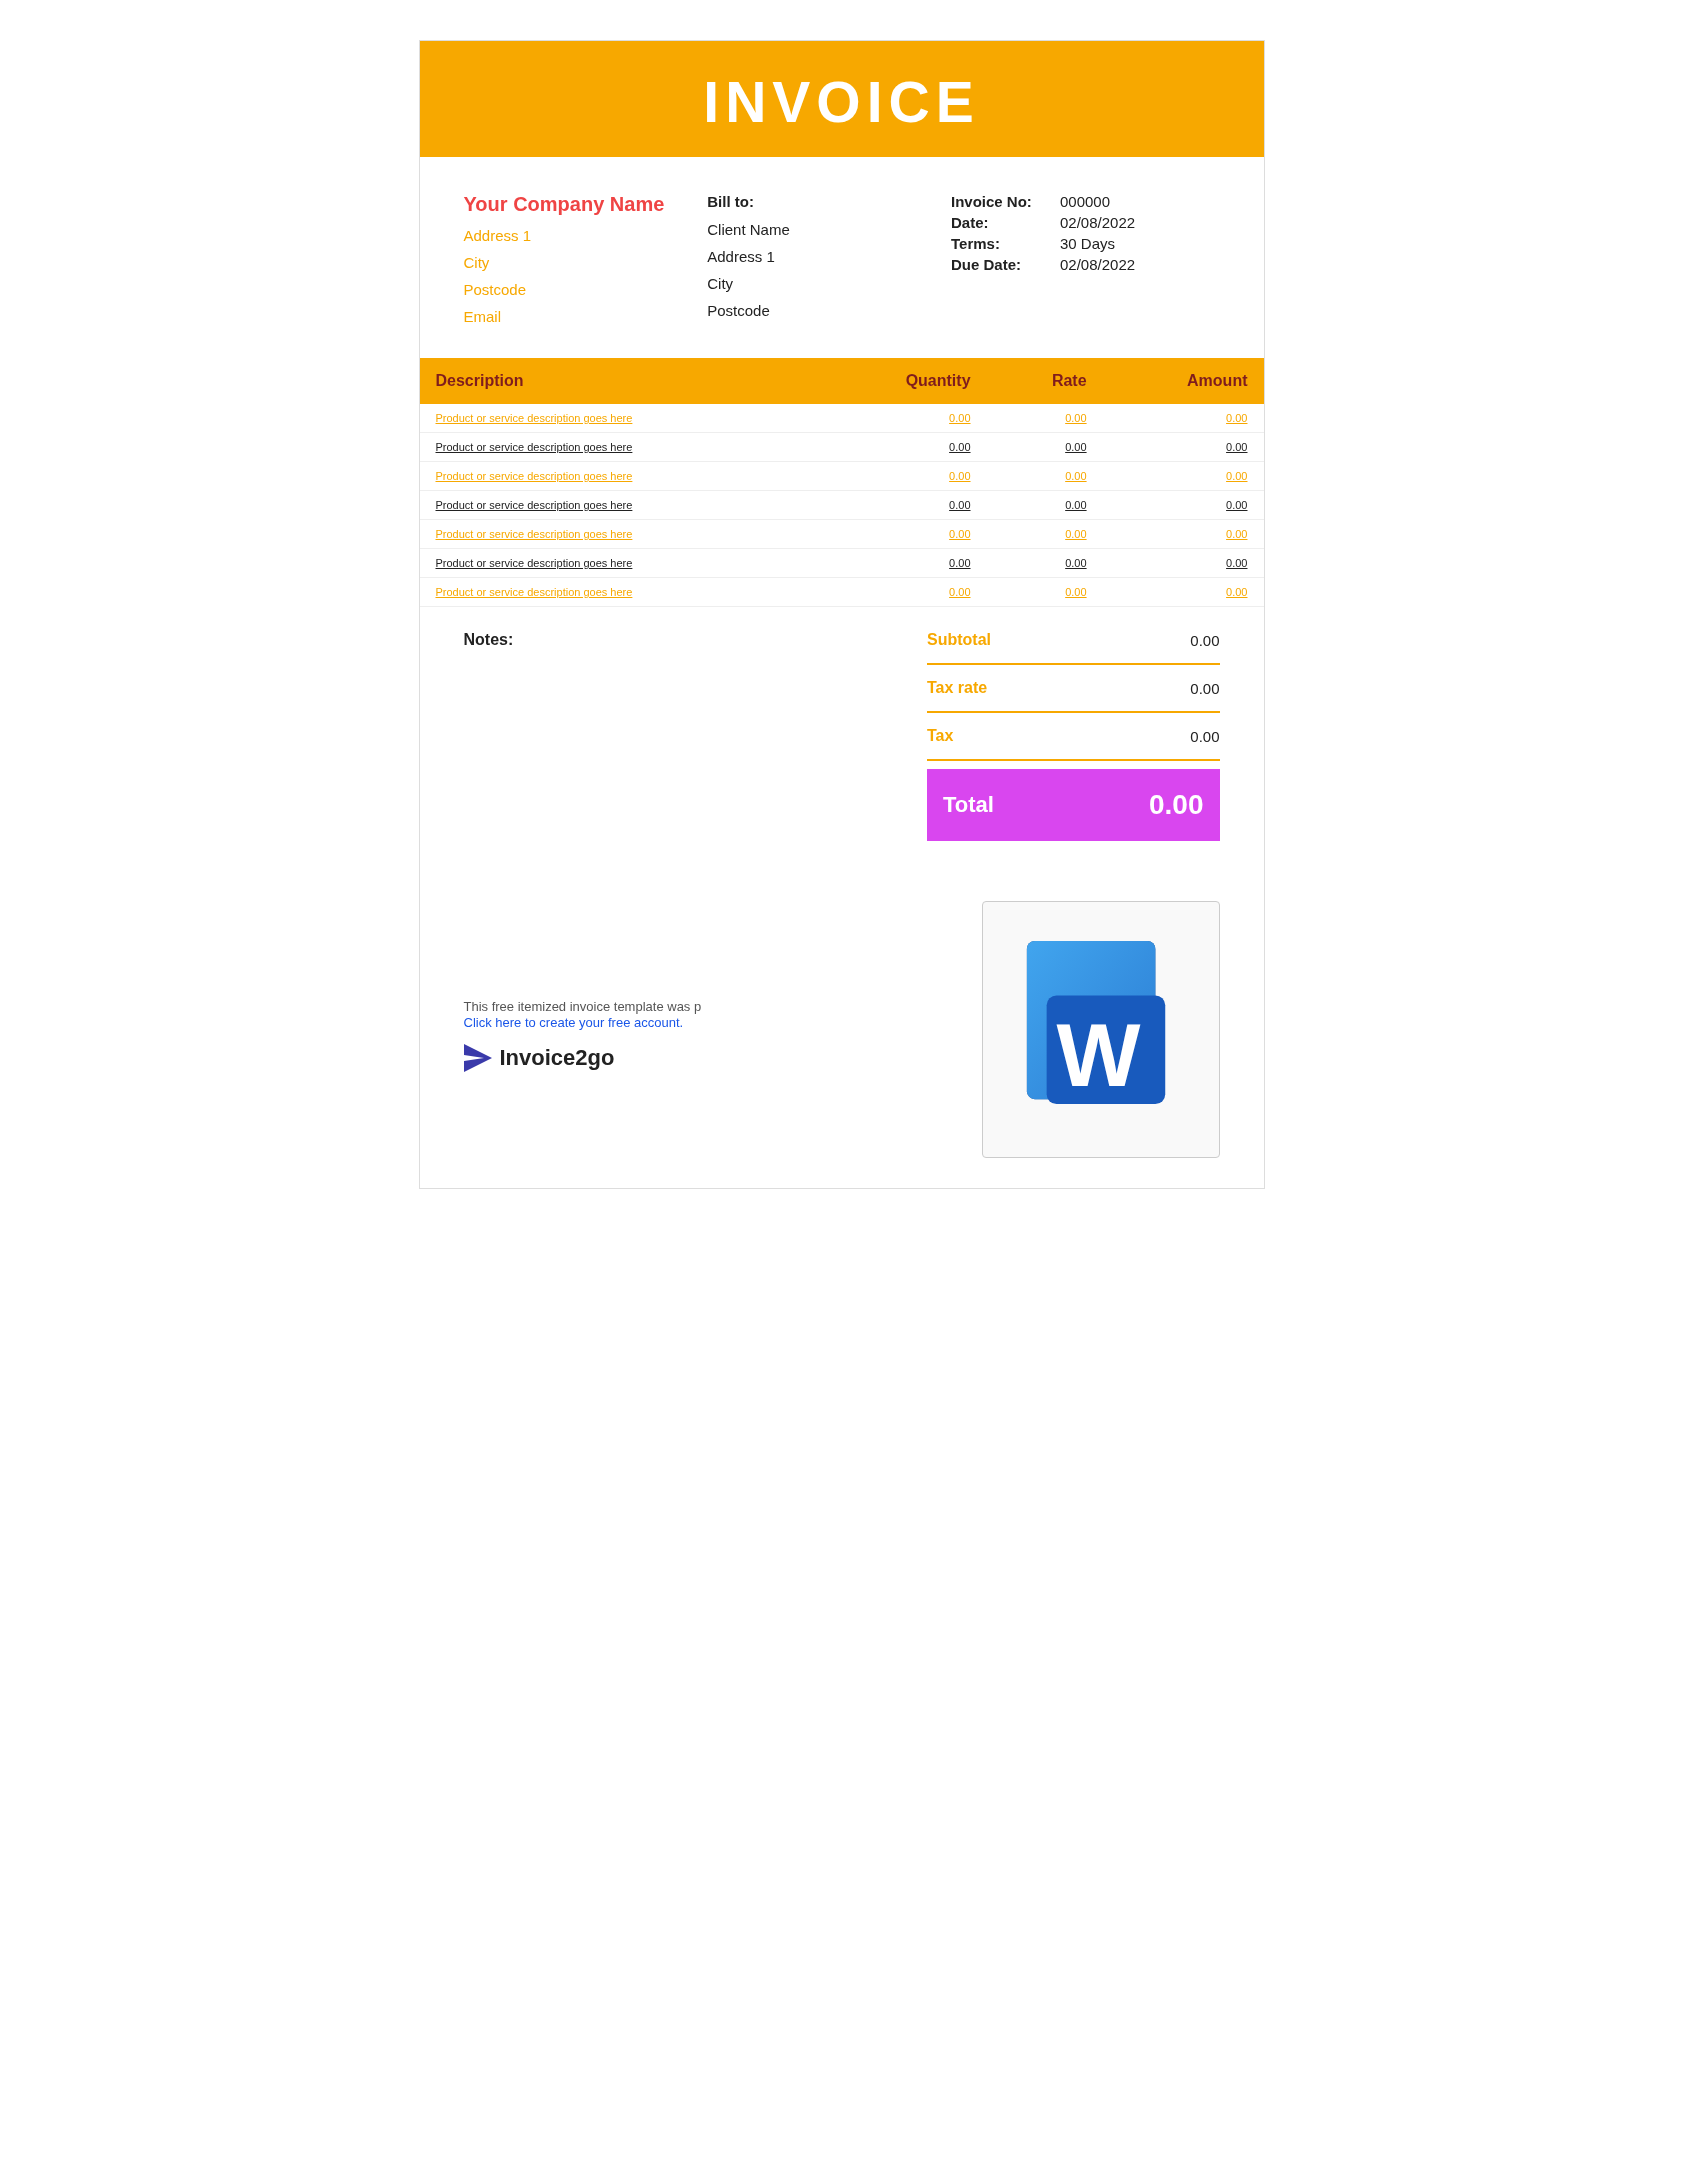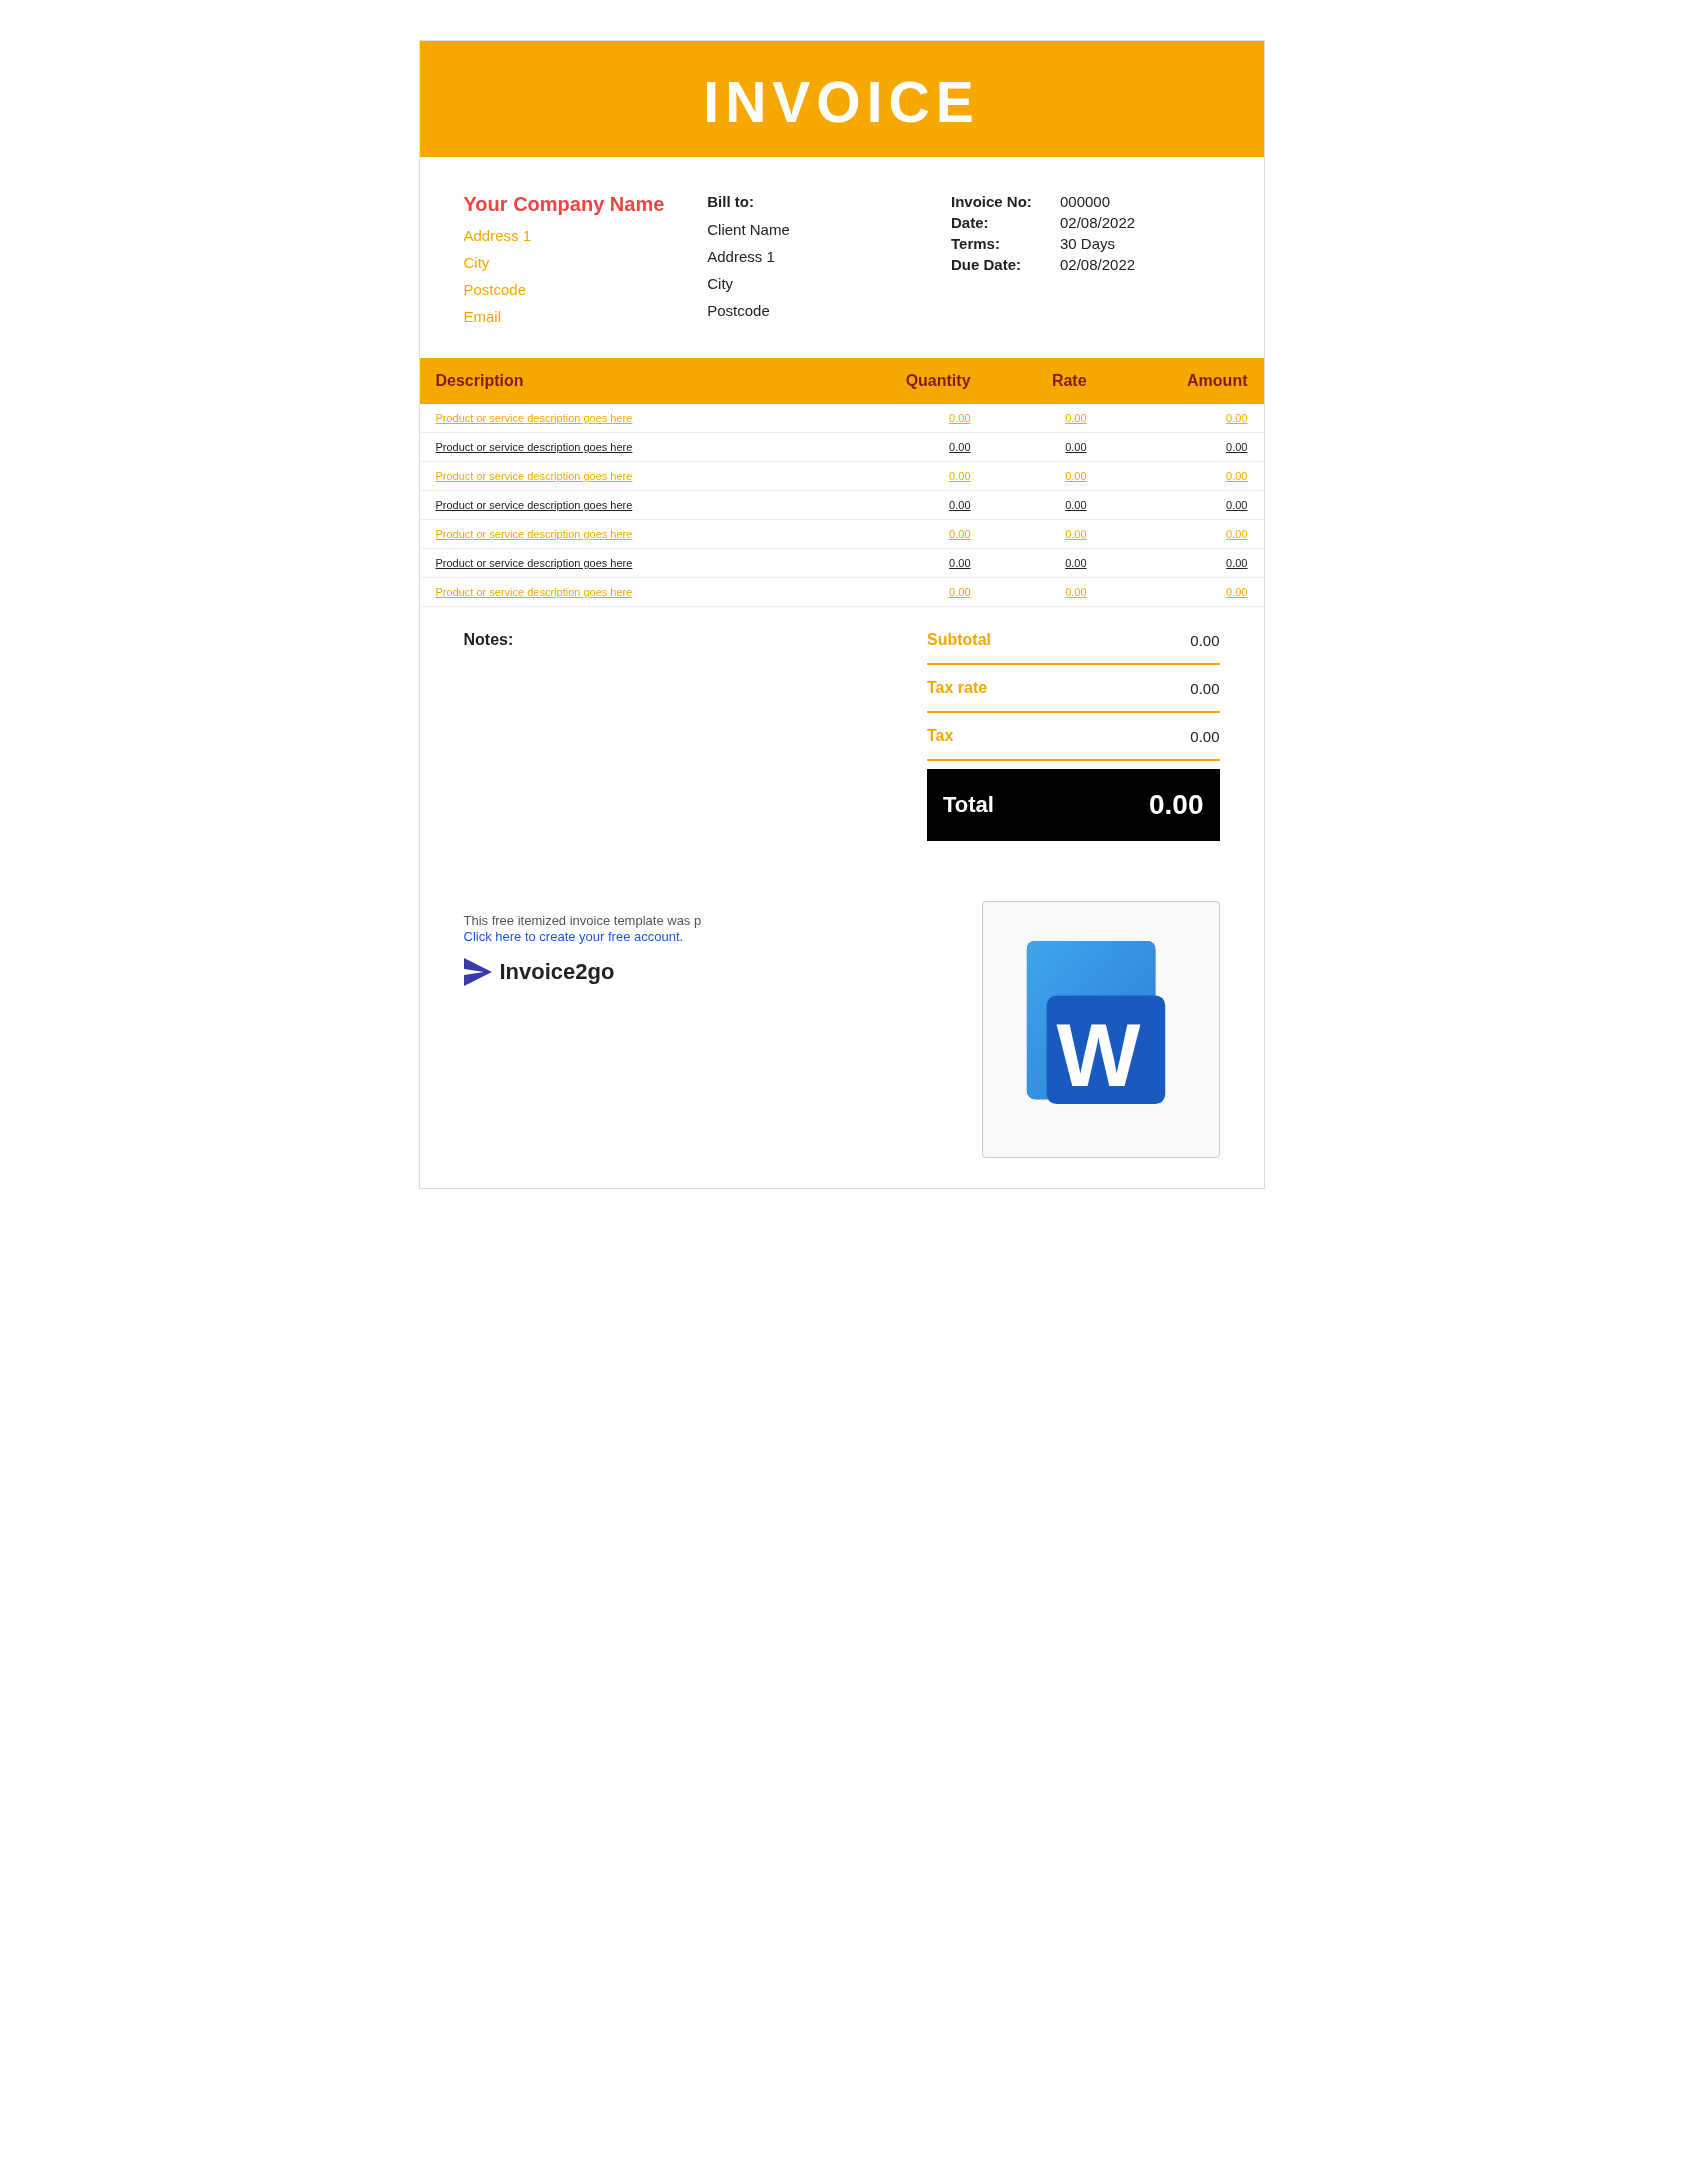--- a/index.html
+++ b/index.html
@@ -149,41 +149,41 @@
     .totals-row .totals-value {
       color: #222;
       font-size: 15px;
     }
     .totals-divider {
       border: none;
       border-top: 2px solid #F7A800;
       margin: 0;
     }
     .total-final-row {
-      background: #000000;
+      background: #d946ef;
       display: flex;
       justify-content: space-between;
       align-items: center;
       padding: 20px 16px;
       margin-top: 8px;
     }
     .total-final-label {
       color: #fff;
       font-weight: bold;
       font-size: 22px;
     }
     .total-final-value {
       color: #fff;
       font-weight: bold;
       font-size: 28px;
     }
     .footer-section {
       display: flex;
       padding: 20px 44px 30px 44px;
-      align-items: flex-start;
+      align-items: center;
       gap: 30px;
     }
     .footer-left {
       flex: 1;
       padding-top: 10px;
     }
     .footer-text {
       font-size: 13px;
       color: #555;
       margin-bottom: 6px;

